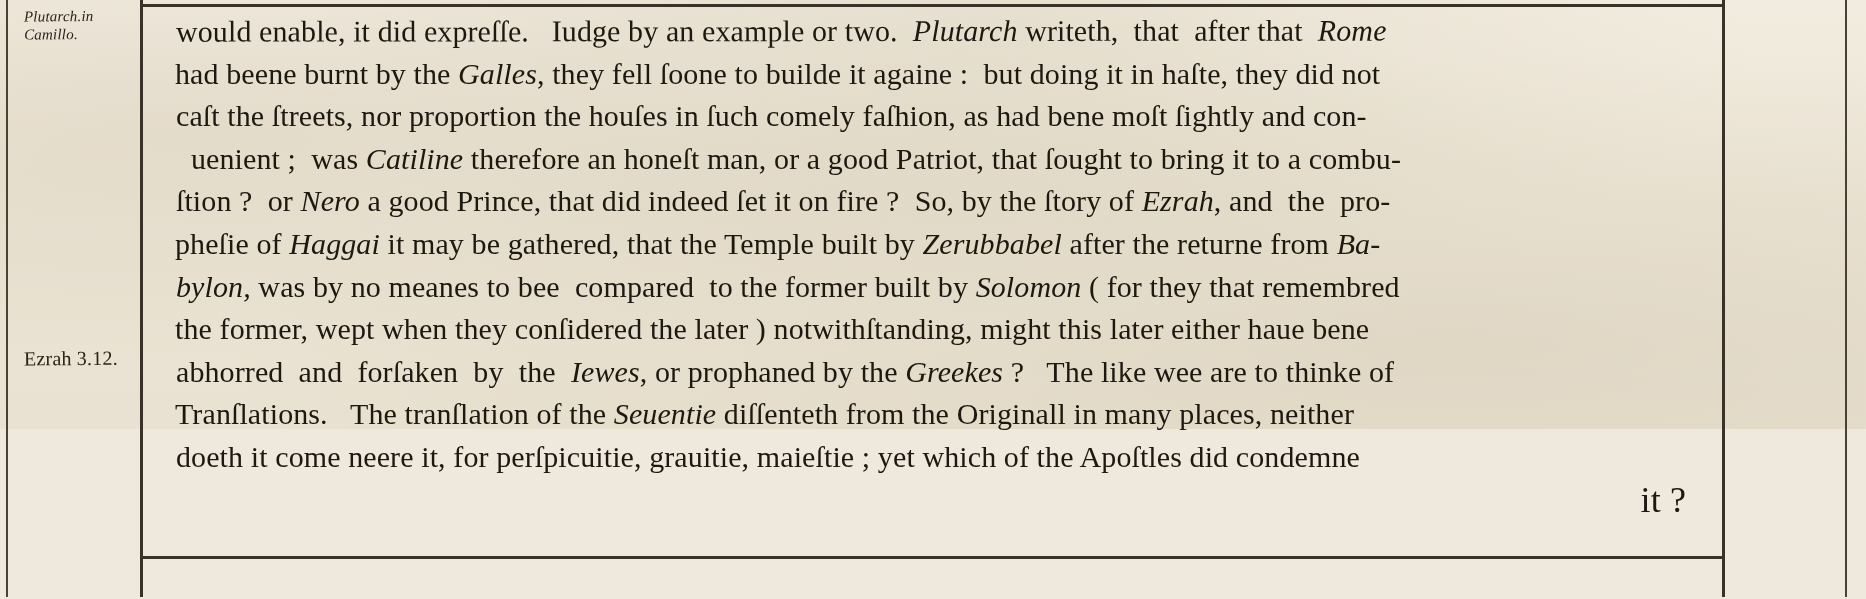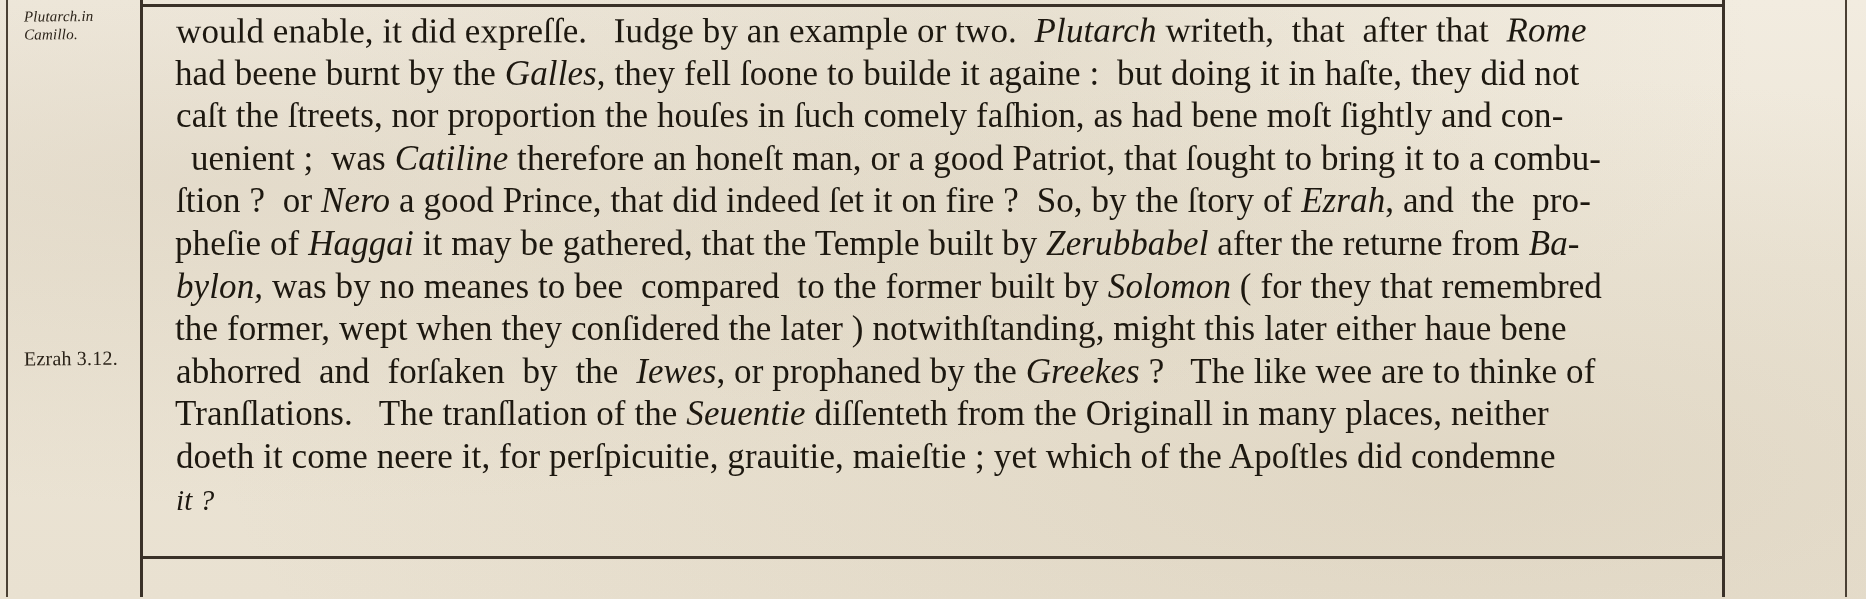--- a/index.html
+++ b/index.html
@@ -10,21 +10,21 @@
   body {
     width: 1866px;
     height: 599px;
     overflow: hidden;
     font-family: "Liberation Serif", serif;
   }
 
   #page {
     position: relative;
     width: 1866px;
-    height: 599px;
+    height: 429px;
     background: #bef264;
   }
 
   
   #page::before {
     content: "";
     position: absolute;
     inset: 0;
     background:
       radial-gradient(ellipse at 12% 30%, rgba(190,175,150,0.22), rgba(190,175,150,0) 55%),
@@ -119,33 +119,32 @@
     left: 176px;
     top: 10px;
     width: 1532px;
     height: 540px;
     color: #201a12;
   }
 
   .line {
     position: relative;
     height: 42.6px;
-    font-size: 35px;
+    font-size: 30px;
     line-height: 42.6px;
     white-space: nowrap;
     letter-spacing: 0.1px;
     color: #1d1810;
   }
   .line span { white-space: pre; }
   .it { font-style: italic; }
   .lastline {
-    text-align: left;
+    text-align: right;
     padding-right: 22px;
-    font-size: 29px;
-    font-style: italic;
+    font-size: 36px;
   }
 
   
   .l1 { transform: translateX(0px) rotate(-0.05deg); }
   .l2 { transform: translateX(-1px); }
   .l3 { transform: translateX(0px); }
   .l4 { transform: translateX(-1px); margin-left: 16px; }
   .l5 { transform: translateX(0px); }
   .l6 { transform: translateX(-1px); }
   .l7 { transform: translateX(0px); }

